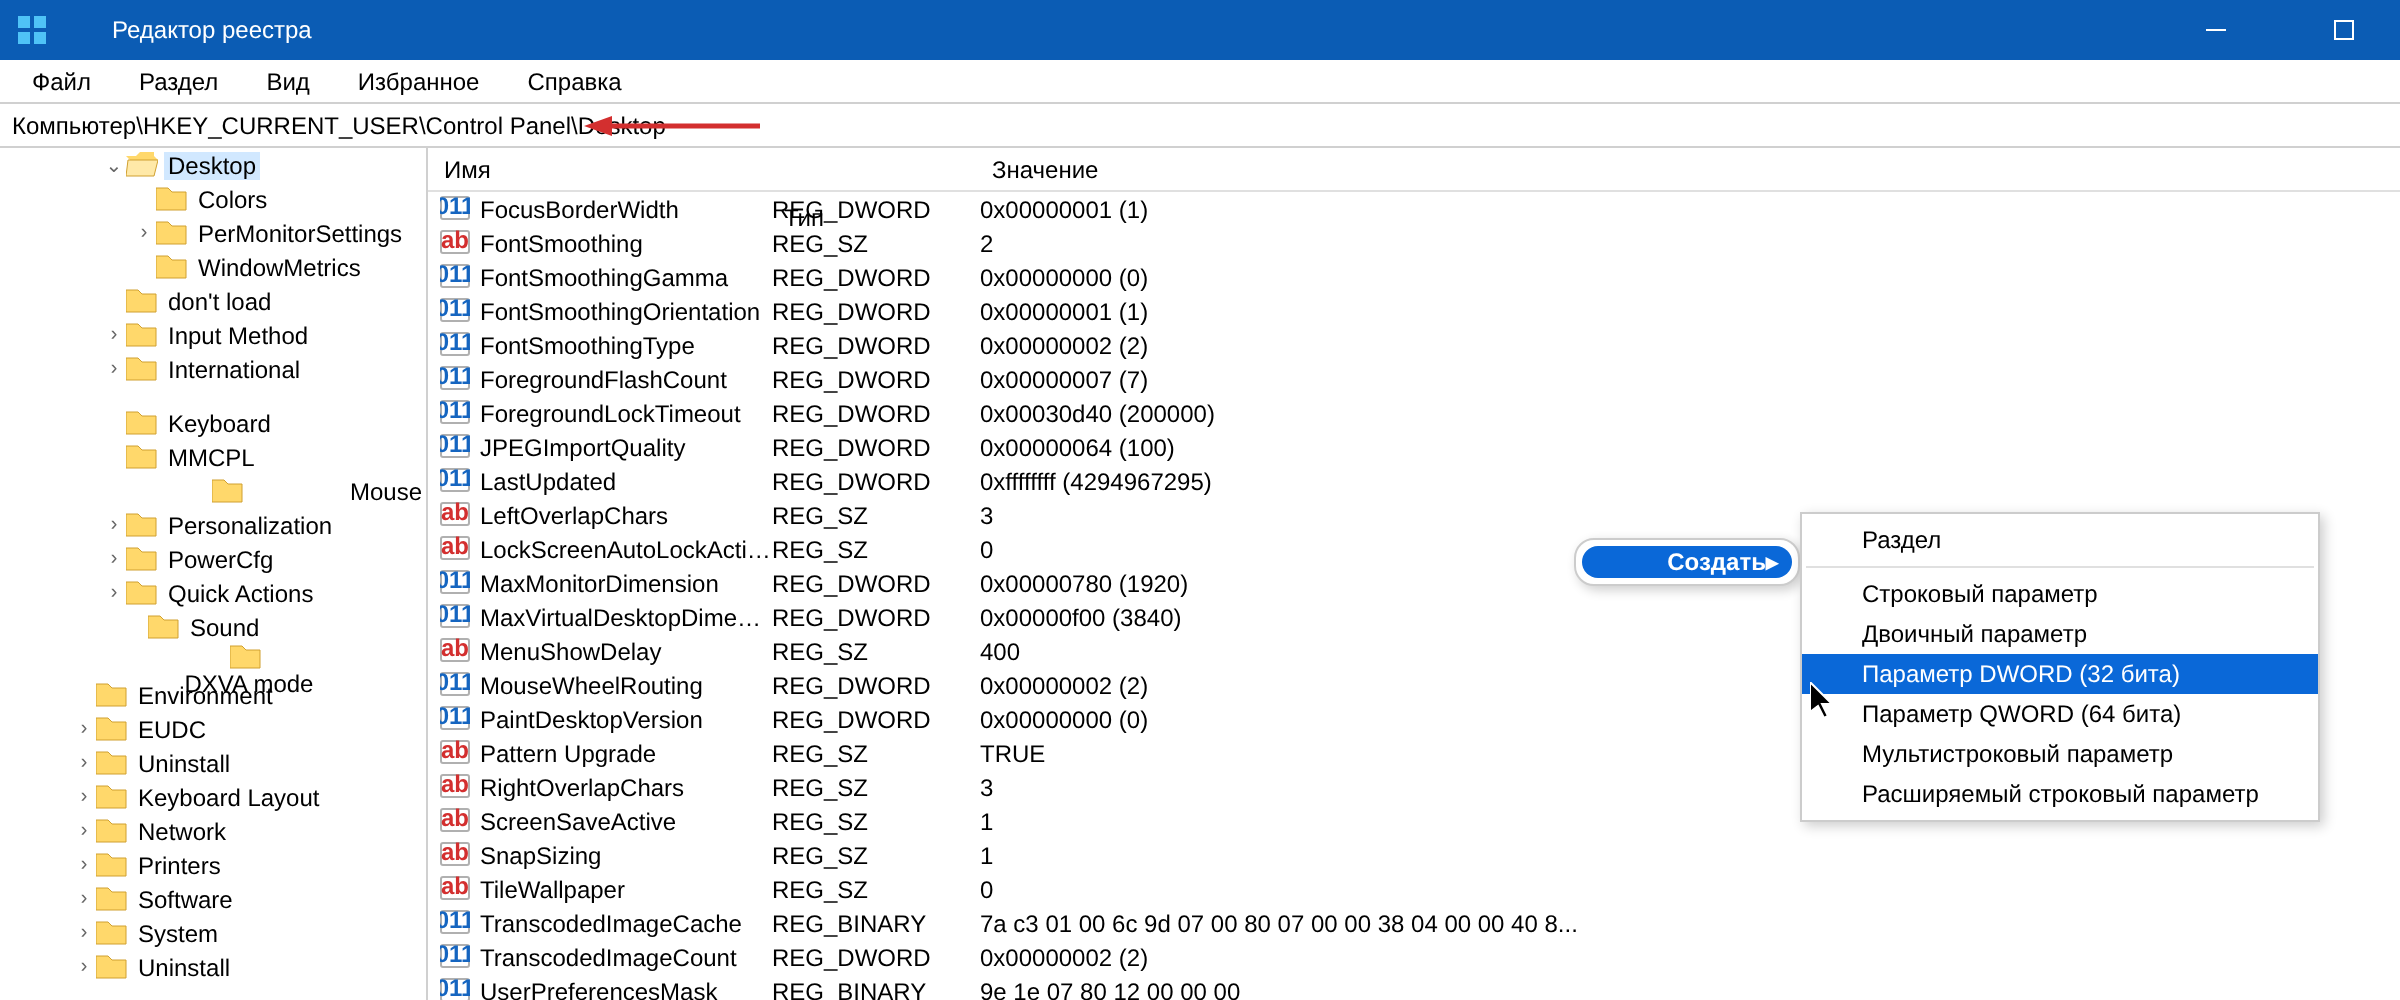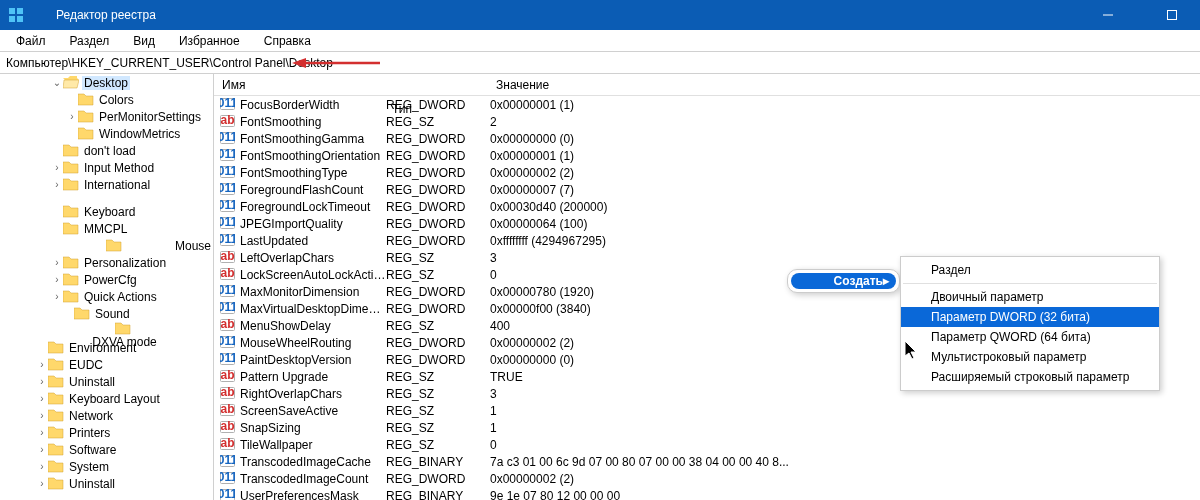--- a/index.html
+++ b/index.html
@@ -541,20 +541,21 @@
 <div class="ctxmenu parent">
   <div class="row hov">
     <span>Создать</span>
     <span>▸</span>
   </div>
 </div>
 
 <div class="ctxmenu sub" id="submenu">
     <div class="row">Раздел</div>
     <div class="sep"></div>
+    <div class="row">Строковый параметр</div>
     <div class="row">Двоичный параметр</div>
     <div class="row hov">Параметр DWORD (32 бита)</div>
     <div class="row">Параметр QWORD (64 бита)</div>
     <div class="row">Мультистроковый параметр</div>
     <div class="row">Расширяемый строковый параметр</div>
   </div>
 
 <div class="cursor">
   <svg width="16" height="20" viewBox="0 0 16 20">
       <path d="M0 0 L0 15 L4 12 L7 18 L9 17 L6 11 L11 11 Z" fill="#000" stroke="#fff" stroke-width="1"></path>

